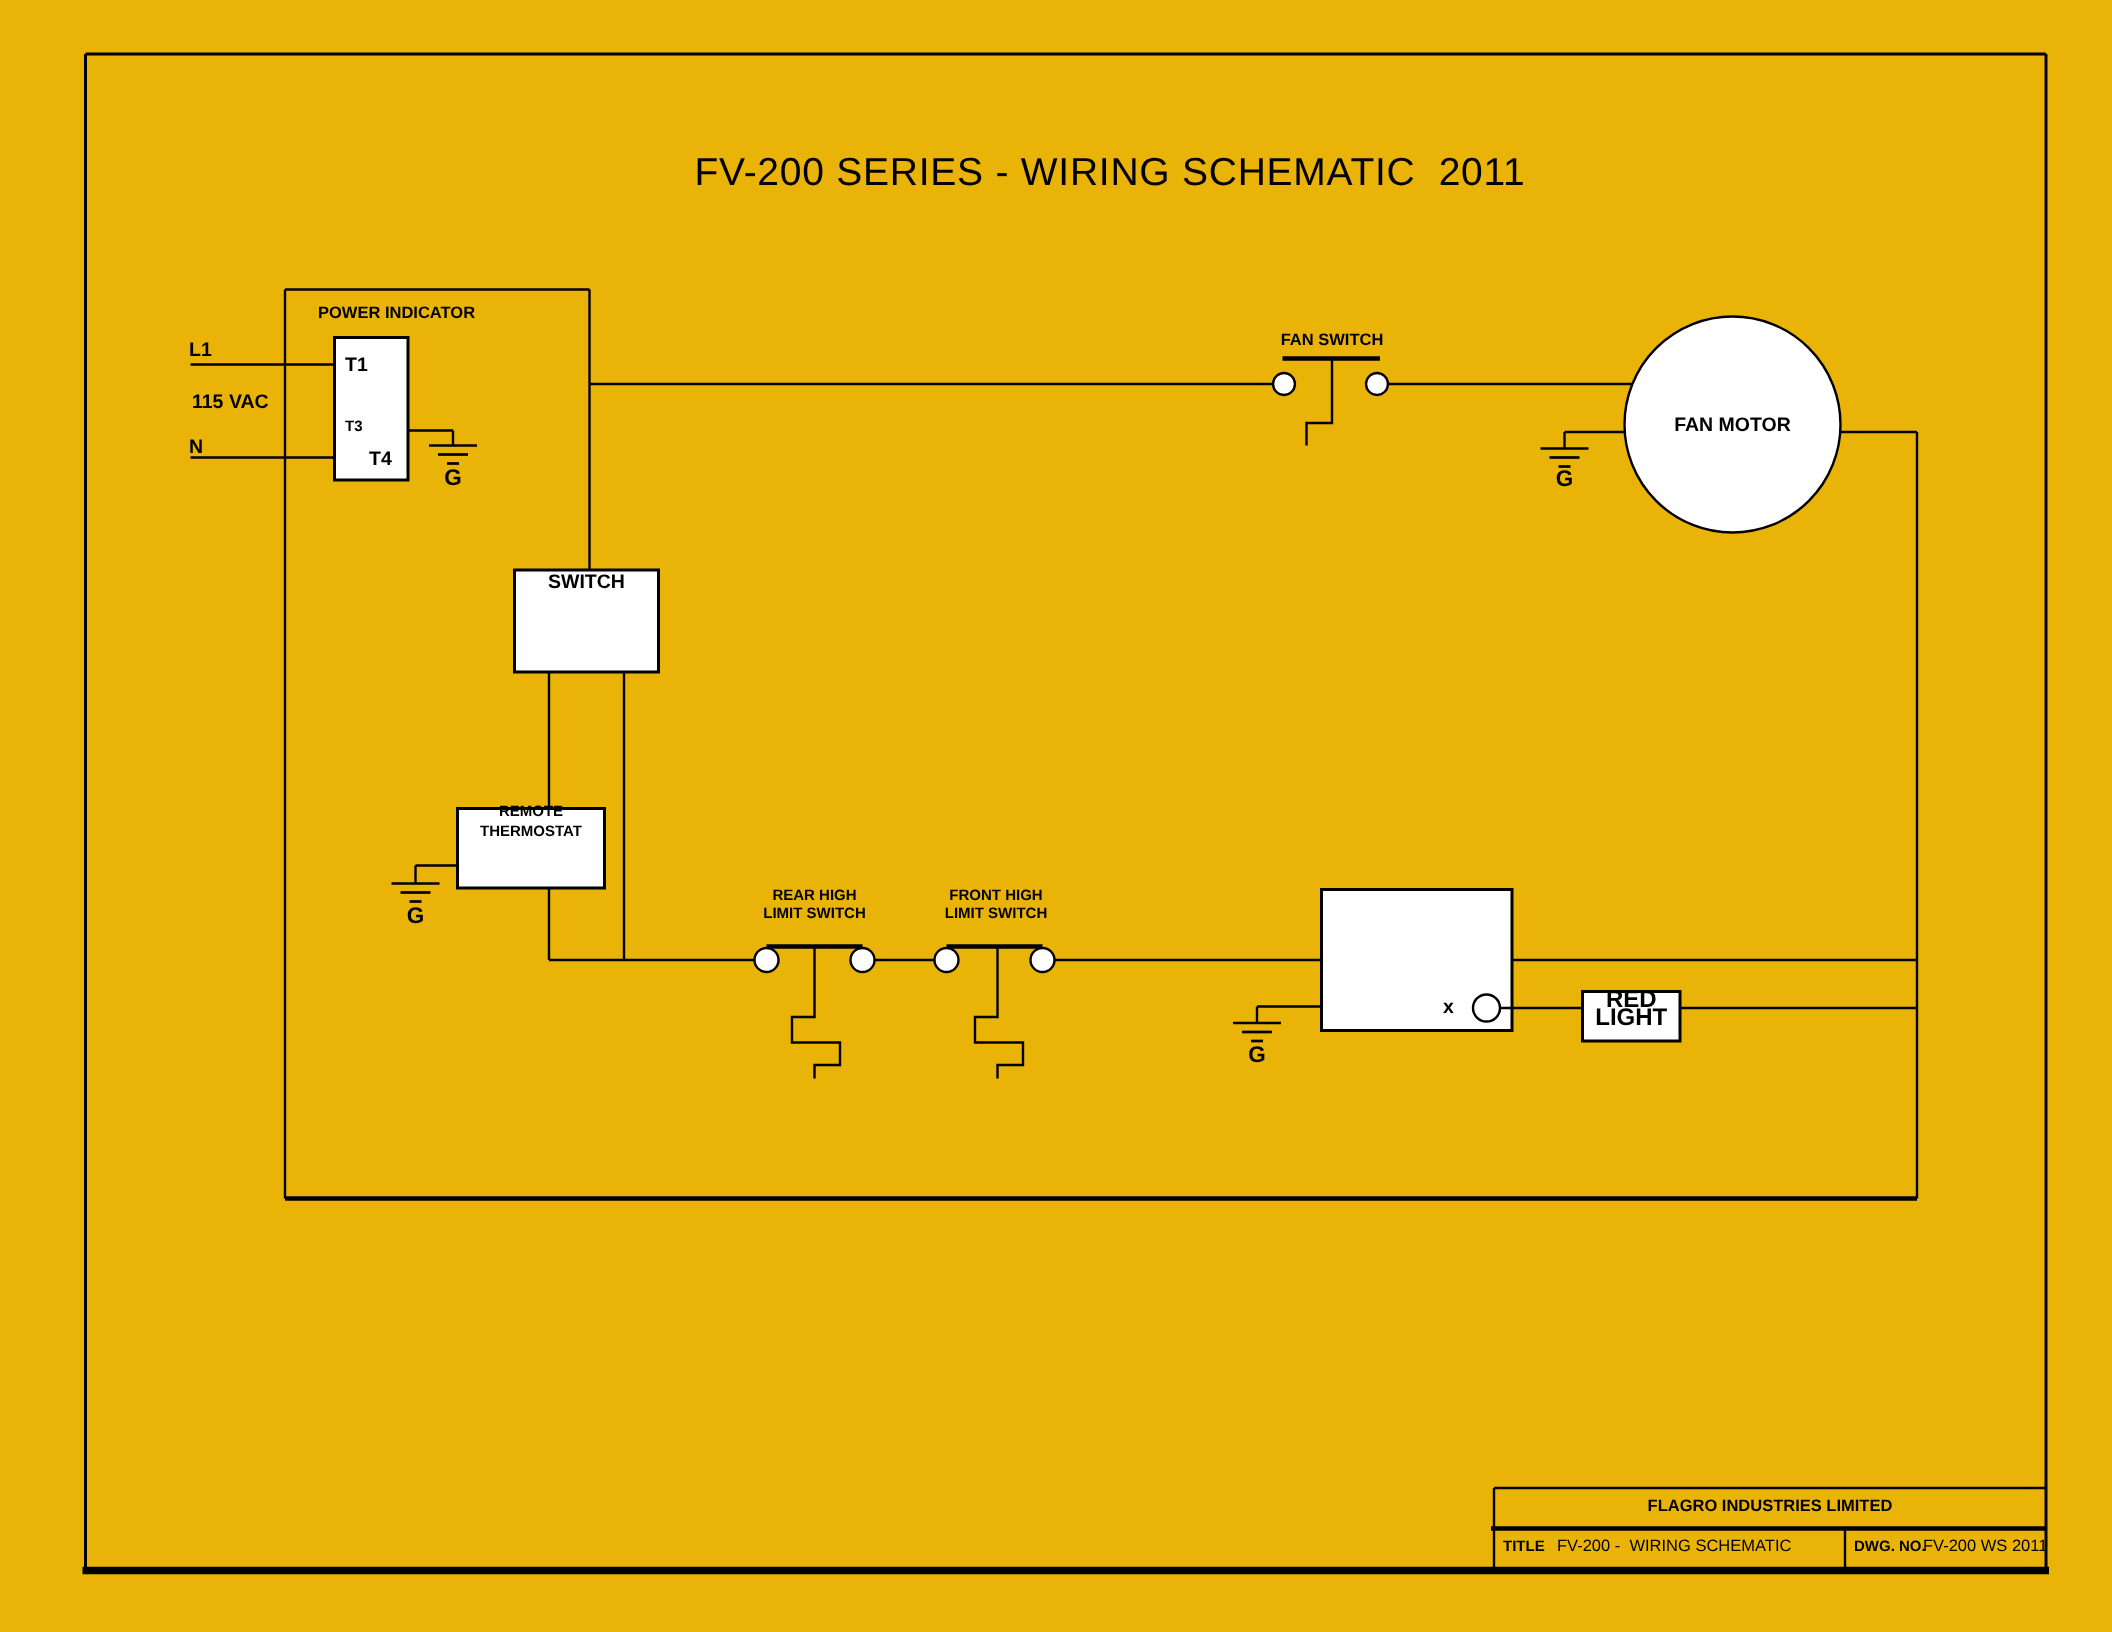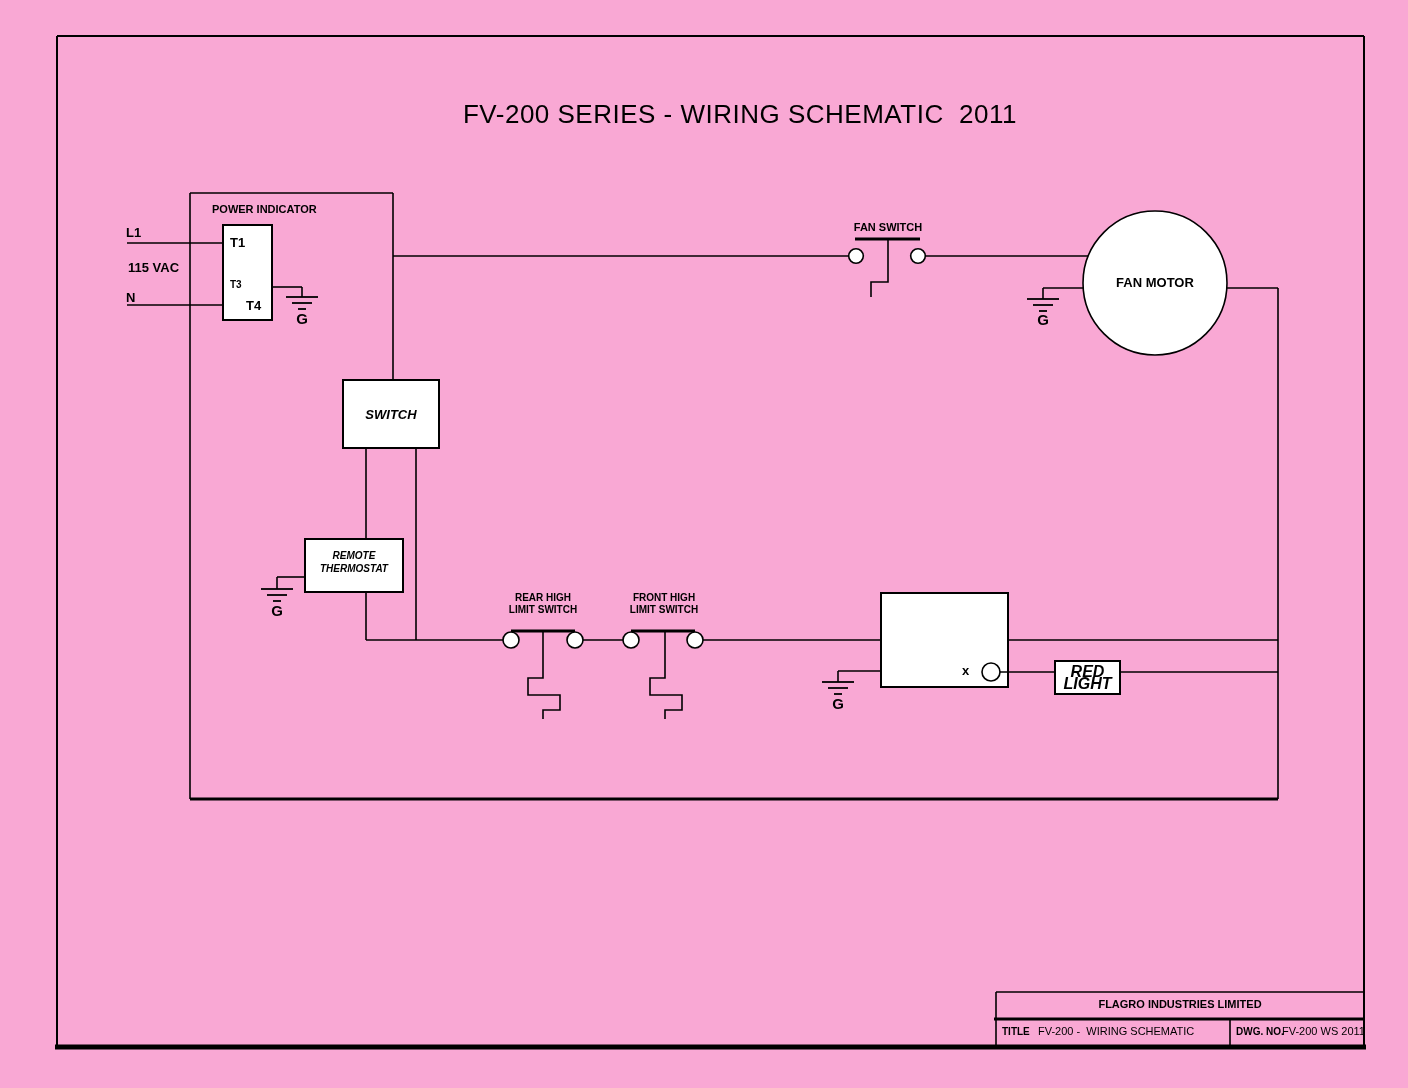--- a/index.html
+++ b/index.html
@@ -1,35 +1,35 @@
 <!DOCTYPE html>
 <html><head>
 <meta charset="utf-8">
 <style>
   html,body{margin:0;padding:0;background:#ffffff;}
   .sheet{
-    position:relative;width:1408px;height:1088px;background:#f9a8d4;
+    position:relative;width:1408px;height:1088px;background:#eab308;
     font-family:"Liberation Sans",sans-serif;color:#000;overflow:hidden;
   }
   .layer{position:absolute;left:0;top:0;}
   .lbl{position:absolute;color:#000;white-space:nowrap;line-height:1.1;}
   .b{font-weight:700;}
   .ctr{text-align:center;}
   .pre{white-space:pre;}
   .drawing-title{left:400px;top:100px;width:680px;font-size:26px;letter-spacing:.5px;}
   .lbl-power{left:212px;top:203px;font-size:11px;}
   .lbl-l1{left:126px;top:226px;font-size:13px;}
   .lbl-vac{left:128px;top:261px;font-size:13px;}
   .lbl-n{left:126px;top:291px;font-size:13px;}
   .lbl-t1{left:230px;top:236px;font-size:13px;}
   .lbl-t3{left:230px;top:279px;font-size:10px;}
   .lbl-t4{left:246px;top:299px;font-size:13px;}
   .lbl-fansw{left:836px;top:221px;width:104px;font-size:11px;}
   .lbl-fanmotor{left:1085px;top:276px;width:140px;font-size:13px;}
-  .box-label{position:absolute;display:flex;align-items:center;justify-content:center;flex-direction:column;font-style:italic;}
+  .box-label{position:absolute;display:flex;align-items:center;flex-direction:column;}
   .lbl-switch{left:343px;top:380px;width:96px;height:68px;font-size:13px;}
   .lbl-remote{left:305px;top:535px;width:98px;height:53px;font-size:10px;line-height:13px;}
   .lbl-rear{left:491px;top:592px;width:104px;font-size:10px;line-height:12px;}
   .lbl-front{left:612px;top:592px;width:104px;font-size:10px;line-height:12px;}
   .lbl-burner{left:881px;top:593px;width:127px;height:94px;font-size:13px;}
   .lbl-pilot{left:962px;top:664px;font-size:13px;}
   .lbl-redlight{left:1055px;top:661px;width:65px;height:33px;font-size:16px;line-height:12px;}
   .g-lbl{width:24px;font-size:15px;text-align:center;}
   .g-t3{left:290px;top:311px;}
   .g-thermo{left:265px;top:603px;}

